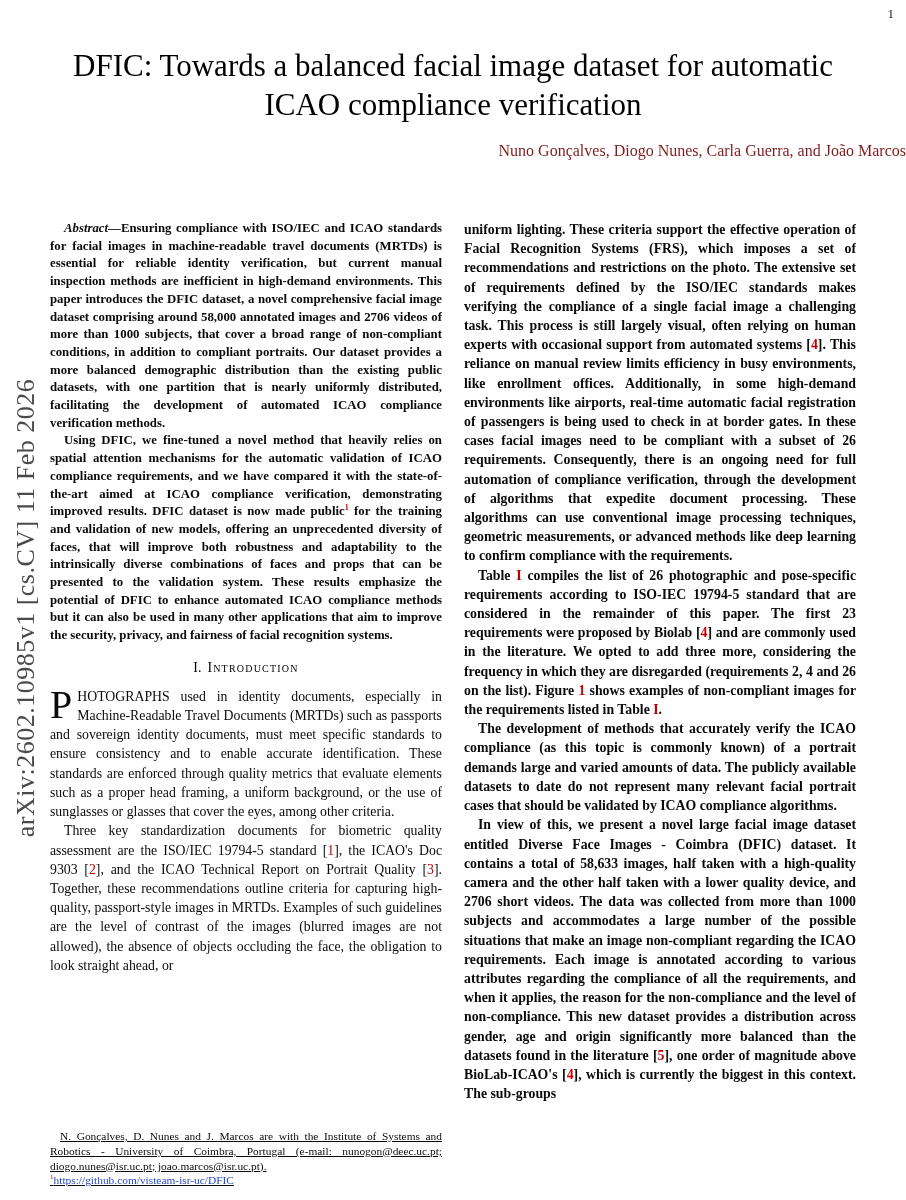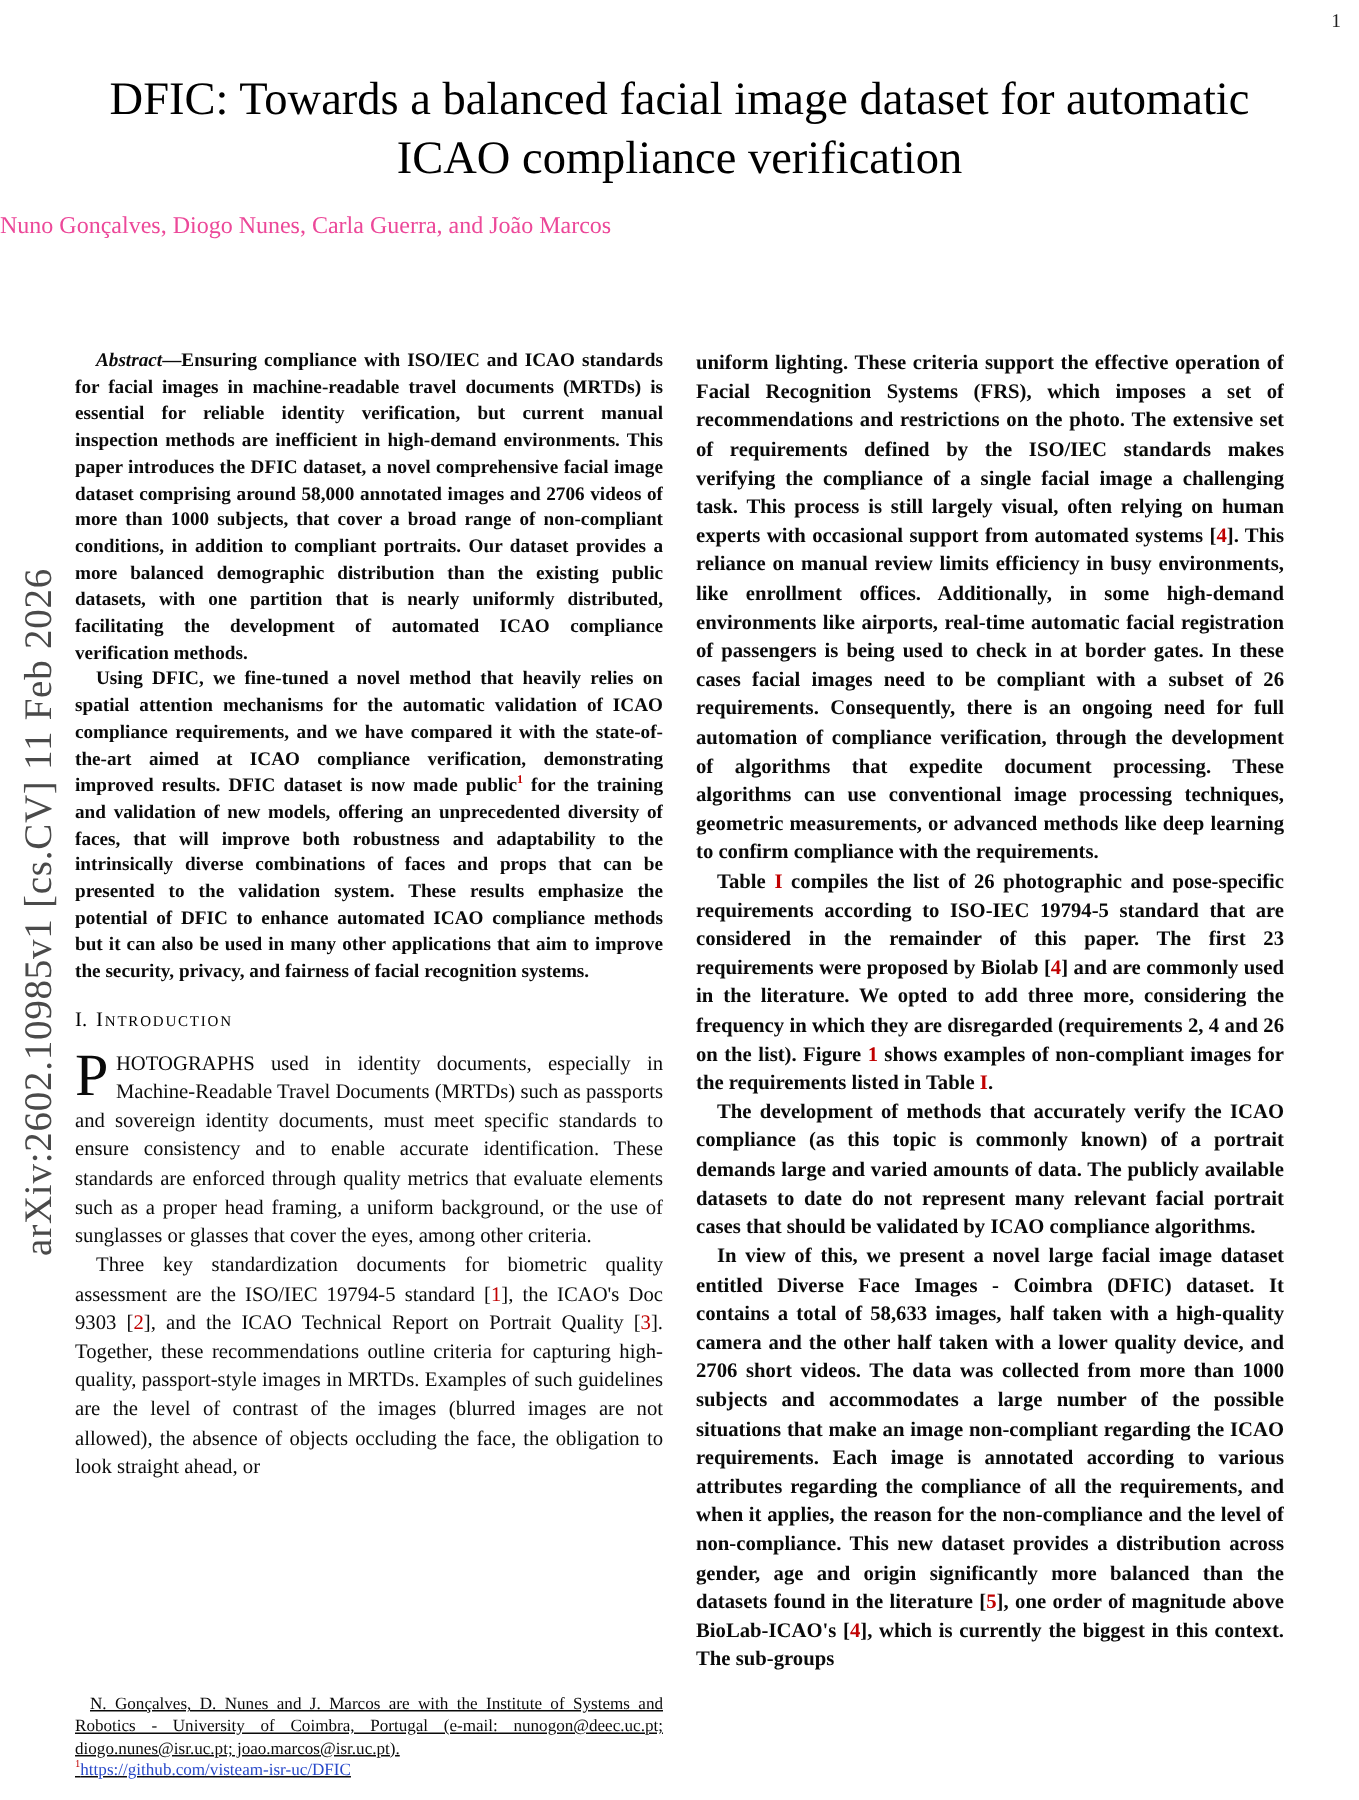--- a/index.html
+++ b/index.html
@@ -41,28 +41,28 @@
     width: 780px;
     text-align: center;
     font-weight: 400;
     font-size: 31px;
     line-height: 1.27;
     color: #000;
   }
 
   .authors {
     margin-top: 17px;
-    text-align: left;
+    text-align: right;
     font-size: 16px;
-    color: #ec4899;
+    color: #7f1d1d;
   }
 
   .columns {
     position: absolute;
-    top: 232px;
+    top: 220px;
     left: 50px;
     width: 806px;
     display: flex;
     gap: 22px;
   }
   .col { width: 392px; }
   .col-left  { height: 858px; overflow: hidden; }
   .col-right { height: 950px; overflow: hidden; font-weight: bold; }
 
   p { margin: 0; }
@@ -77,20 +77,21 @@
 
   .body-par {
     font-size: 13.8px;
     line-height: 19.2px;
     text-align: justify;
   }
   .indent { text-indent: 14px; }
 
   .section-heading {
     margin: 15px 0 11px;
+    text-align: center;
     font-size: 13.8px;
     font-weight: 400;
     color: #000;
   }
   .section-heading .num { margin-right: 6px; }
   .sc { font-variant: small-caps; letter-spacing: 1.2px; }
 
   .dropcap {
     float: left;
     font-size: 40px;

